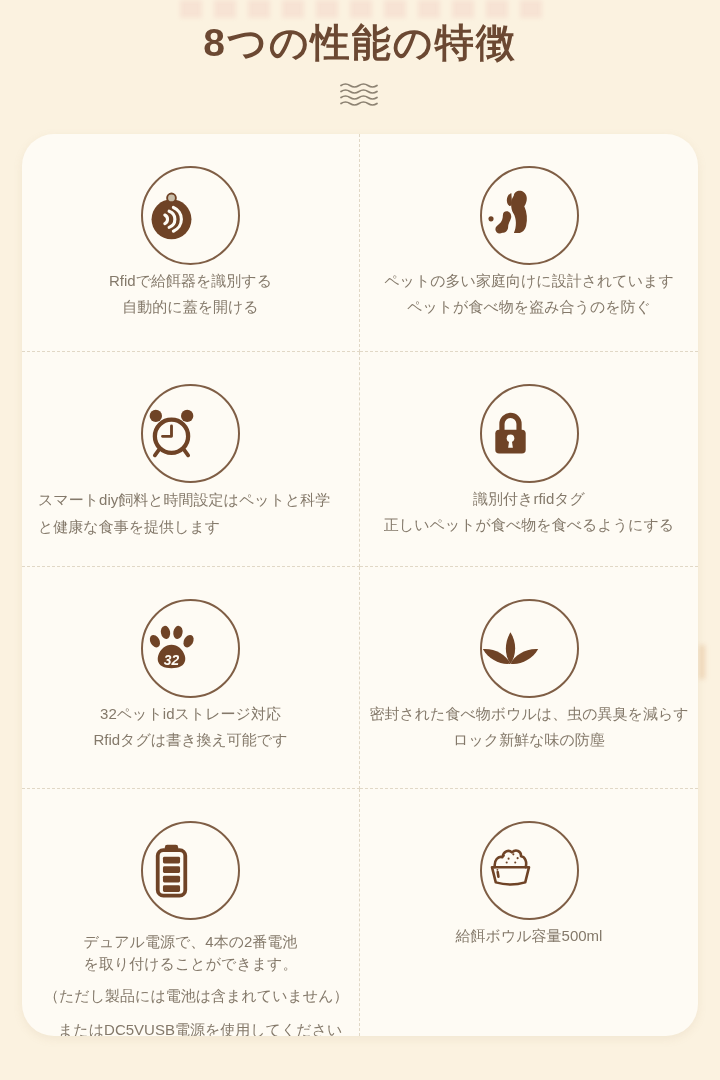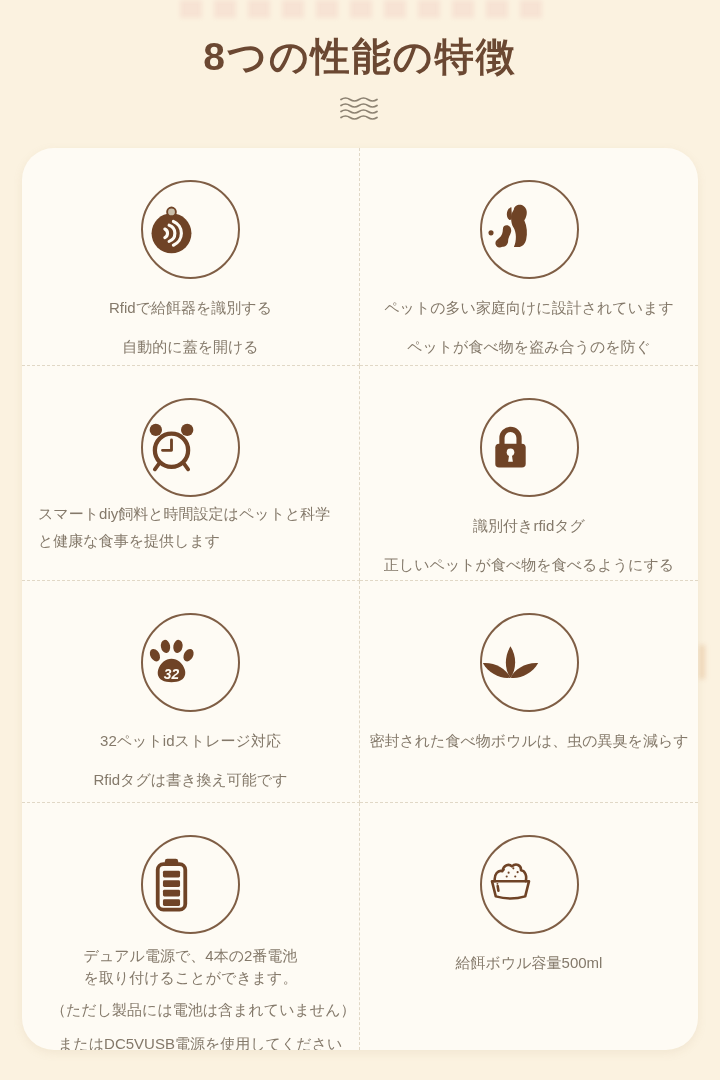--- a/index.html
+++ b/index.html
@@ -4,21 +4,21 @@
 <style>
   html,body{margin:0;padding:0;}
   body{
     width:720px;height:1080px;
     background:#fbf2e0;
     font-family:"Liberation Sans","DejaVu Sans",sans-serif;
     position:relative;overflow:hidden;
   }
   
   .page-title{
-    margin:0;padding-top:30px;
+    margin:0;padding-top:16px;
     text-align:center;
     font-size:39px;font-weight:bold;
     color:#6b4832;letter-spacing:2px;
   }
   .squiggle{display:block;margin:12px auto 0;}
   
   .wm{position:absolute;pointer-events:none;}
   .wm-top{left:180px;top:0;width:370px;height:18px;
     background:repeating-linear-gradient(90deg,rgba(226,140,140,.14) 0 22px,transparent 22px 34px);
     filter:blur(2px);}
@@ -58,32 +58,32 @@
     border:2px solid #7f5e45;
     display:flex;align-items:center;
     flex:0 0 auto;
     font-style:italic;
   }
   .ic-fill{fill:#6f4326;}
   .ic-stroke{stroke:#6f4326;fill:none;stroke-linecap:round;stroke-linejoin:round;}
   .ic-bg{fill:#fefbf4;}
   
   .f-line{
-    margin-top:18px;
+    margin-top:5px;
     font-size:15px;line-height:21px;
     color:#84796a;white-space:nowrap;
   }
   .f-line:first-of-type{margin-top:10px;}
   .tight-block{width:100%;padding:0 16px;box-sizing:border-box;}
   .tight-block .f-line{text-align:left;margin-top:6px;}
   .para{width:fit-content;margin:10px auto 0;text-align:left;}
   .para .f-line{margin-top:1px;}
   .cell-power{align-items:stretch;padding-left:0;padding-right:0;}
   .cell-power .icon-ring{align-self:center;}
-  .pad-l1{padding-left:29px;margin-top:11px;text-align:left;}
+  .pad-l1{padding-left:22px;margin-top:11px;text-align:left;}
   .pad-l2{padding-left:36px;margin-top:13px;text-align:left;}
 </style>
 </head>
 <body>
 
 <div class="wm wm-top"></div>
 <div class="wm wm-logo"></div>
 <div class="wm wm-text"></div>
 <div class="wm wm-text2"></div>
 
@@ -183,20 +183,21 @@
       <div class="icon-ring">
         <svg width="57" height="57" viewBox="0 0 60 60">
           <g class="ic-fill">
             <path d="M30 46 C24 38 23 24 30 13 C37 24 36 38 30 46 Z"></path>
             <path d="M30 46 C24 38 23 24 30 13 C37 24 36 38 30 46 Z" transform="rotate(-62 30 46)"></path>
             <path d="M30 46 C24 38 23 24 30 13 C37 24 36 38 30 46 Z" transform="rotate(62 30 46)"></path>
           </g>
         </svg>
       </div>
       <div class="f-line">密封された食べ物ボウルは、虫の異臭を減らす</div>
+      <div class="f-line">ロック新鮮な味の防塵</div>
     </div>
 
     <div class="cell b-r cell-power">
       <div class="icon-ring">
         <svg width="57" height="57" viewBox="0 0 60 60">
           <rect class="ic-fill" x="23" y="3" width="14" height="6" rx="2.5"></rect>
           <rect class="ic-stroke" x="15.5" y="8.5" width="29" height="48" rx="6" stroke-width="4"></rect>
           <g class="ic-fill">
             <rect x="21" y="15.5" width="18" height="7" rx="1.5"></rect>
             <rect x="21" y="25.5" width="18" height="7" rx="1.5"></rect>

